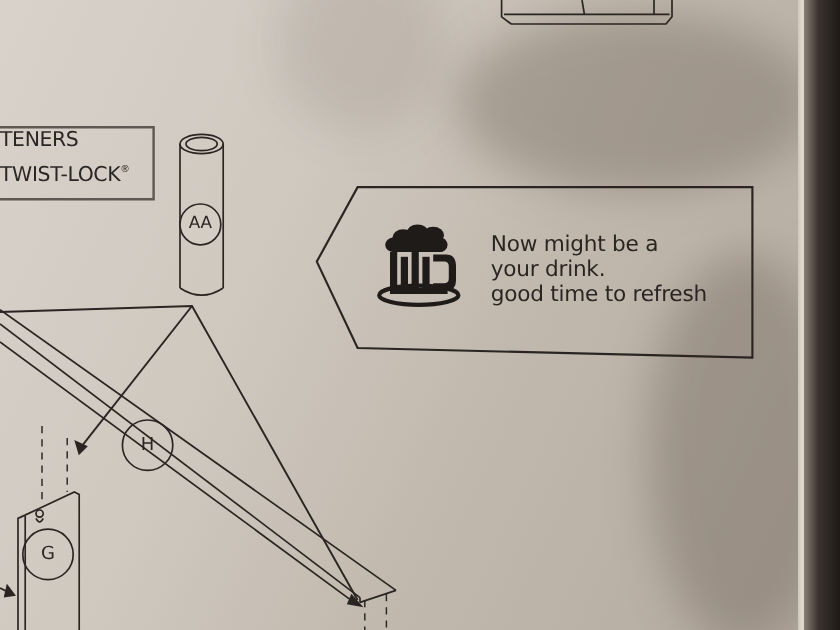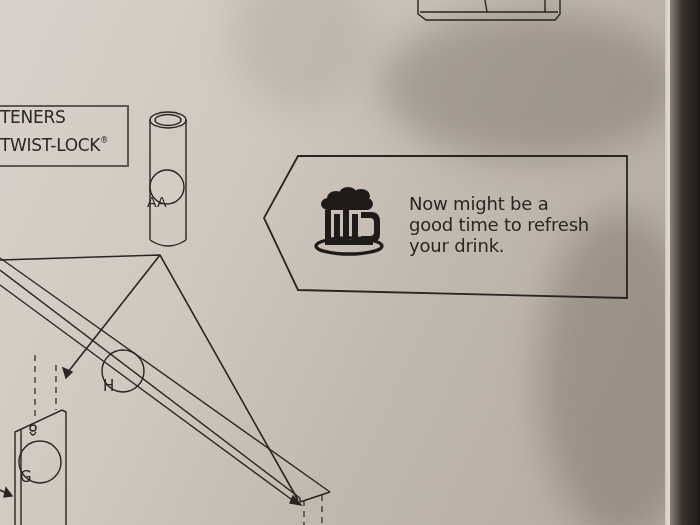--- a/index.html
+++ b/index.html
@@ -31,21 +31,21 @@
       letter-spacing: -0.2px;
     }
     .fastener-text {
       position: absolute; left: 0; top: 106px;
       font-size: 17px; line-height: 23px; color: #2a2624;
       font-family: "DejaVu Sans", sans-serif; letter-spacing: -0.3px;
     }
     .fastener-text sup { font-size: 8px; vertical-align: 8px; }
     .label-letter {
       position: absolute; font-family: "DejaVu Sans", sans-serif;
-      font-size: 15px; color: #2a2522; width: 40px; margin-top: 16px;
+      font-size: 15px; color: #2a2522; text-align: center; width: 40px;
     }
     svg.art { position: absolute; left: 0; top: 0; }
   </style>
 </head>
 <body>
 
 <div class="page">
   <div class="shadow-blob" style="left:380px;top:10px;width:300px;height:150px;"></div>
   <div class="shadow-blob" style="left:540px;top:210px;width:160px;height:330px;"></div>
   <div class="shadow-blob" style="left:230px;top:-40px;width:140px;height:150px;background:rgba(90,78,66,0.12);"></div>
@@ -129,15 +129,15 @@
   <div>TENERS</div>
   <div><span>TWIST-LOCK</span><sup>®</sup></div>
 </div>
 
 <div class="label-letter" style="left:147px;top:178px;font-size:14px;">AA</div>
 <div class="label-letter" style="left:103px;top:361px;">H</div>
 <div class="label-letter" style="left:20px;top:452px;">G</div>
 
 <div class="callout-text">
   <div>Now might be a</div>
+  <div>your drink.</div>
   <div>good time to refresh</div>
-  <div>your drink.</div>
 </div>
 
 </body></html>

